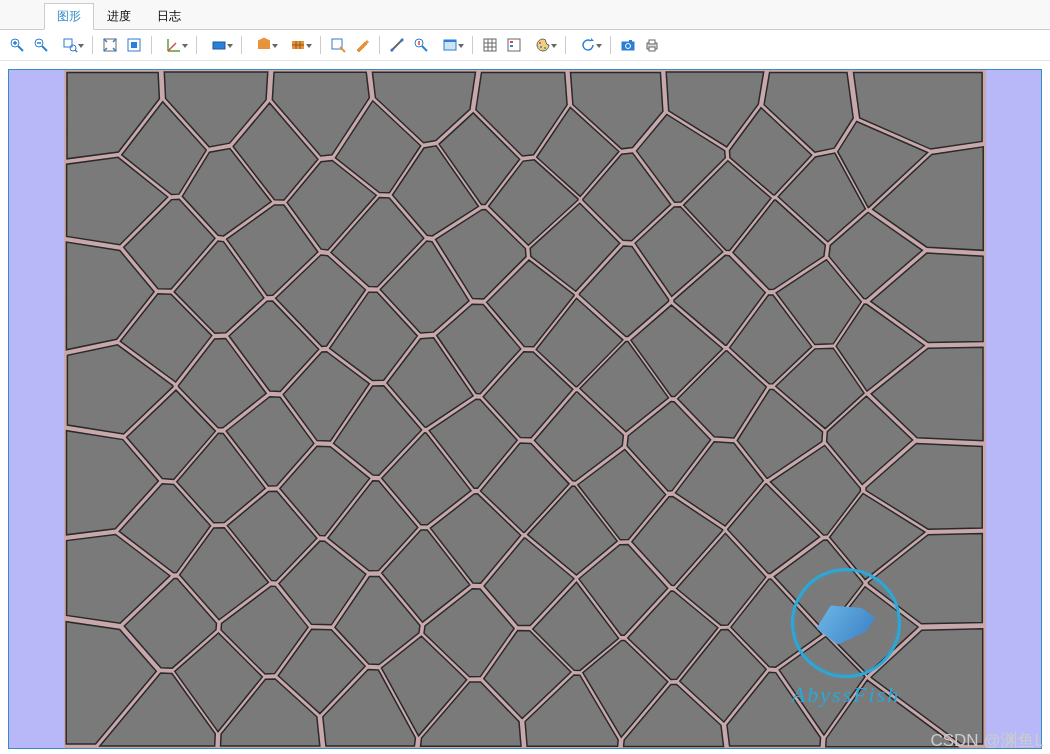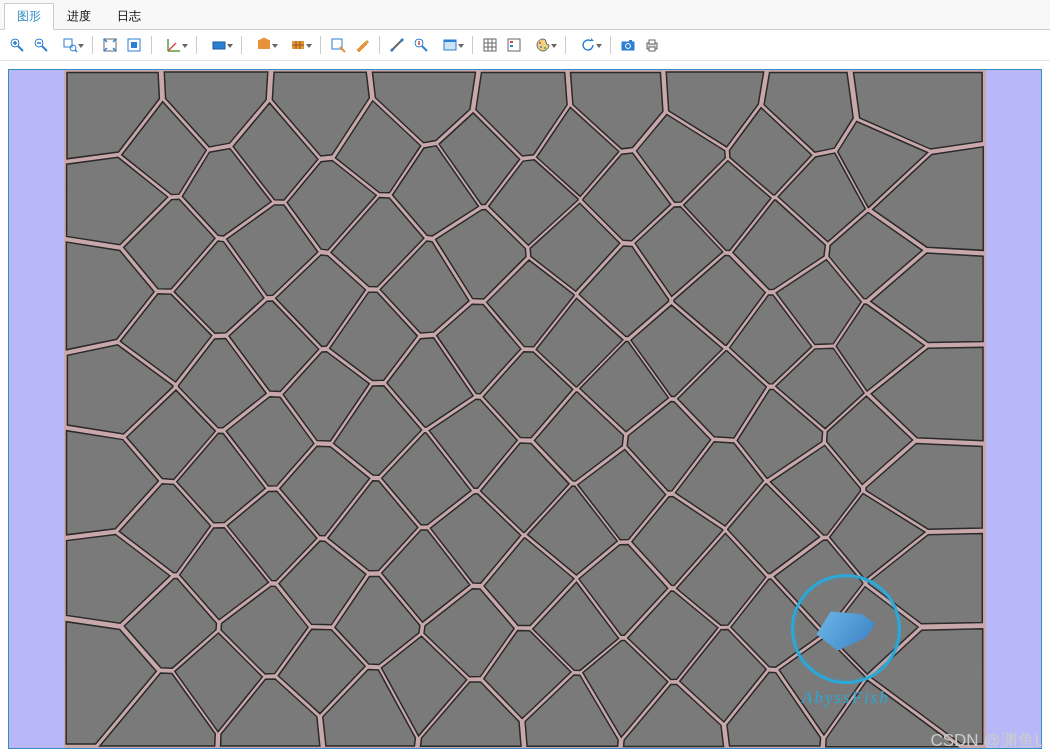--- a/index.html
+++ b/index.html
@@ -1,32 +1,32 @@
 <!DOCTYPE html>
 <html><head>
 <meta charset="utf-8">
 <style>
 * { box-sizing: border-box; margin: 0; padding: 0; }
 body { font-family: "Microsoft YaHei", sans-serif; font-size: 12px; background: #fff; width: 1050px; height: 754px; overflow: hidden; }
 .tabs { display: flex; border-bottom: 1px solid #ccc; padding: 2px 4px 0; background: #f8f8f8; }
 .tab { padding: 4px 12px; border: 1px solid transparent; cursor: pointer; position: relative; top: 1px; }
-.tab.active { background: #fff; border: 1px solid #ccc; border-bottom: 1px solid #fff; color: #368ec4; }
+.tab.active { background: #fff; border: 1px solid #ccc; border-bottom: 1px solid #fff; color: #368ec4; margin-left: 40px; }
 .toolbar { display: flex; align-items: center; padding: 4px 6px; gap: 2px; border-bottom: 1px solid #e5e5e5; }
 .tbtn { width: 22px; height: 22px; display: flex; align-items: center; justify-content: center; cursor: pointer; border-radius: 2px; position: relative; }
 .tbtn.dd { width: 32px; }
 .tbtn.dd::after { content: ""; border-left: 3px solid transparent; border-right: 3px solid transparent; border-top: 4px solid #666; position: absolute; right: 2px; top: 10px; }
 .sep { width: 1px; height: 18px; background: #ccc; margin: 0 4px; }
 .canvas-wrap { padding: 8px 8px 0 8px; }
 .canvas { width: 1034px; height: 680px; border: 1px solid #368ec4; background: #b8b8f8; position: relative; overflow: hidden; }
 .voronoi-area { position: absolute; left: 55px; top: 0; right: 55px; bottom: 0; background: #7a7a7a; }
 .voronoi-area svg { width: 100%; height: 100%; display: block; }
 .watermark { position: absolute; right: 140px; bottom: 40px; text-align: center; pointer-events: none; }
 .watermark .ring { width: 110px; height: 110px; border: 3px solid #2aa8d8; border-radius: 50%; margin: 0 auto; display: flex; align-items: center; justify-content: center; transform: rotate(-10deg); box-shadow: 0 0 0 2px rgba(42,168,216,.2) inset; }
 .watermark .fish { width: 60px; height: 40px; background: linear-gradient(135deg,#6eb8e8,#3a7fc4); clip-path: polygon(0 50%, 30% 0, 80% 20%, 100% 50%, 80% 80%, 30% 100%); }
-.watermark .txt { font-family: "Brush Script MT", cursive; font-size: 17px; color: #2aa8d8; font-style: italic; letter-spacing: 2px; margin-top: 4px; }
+.watermark .txt { font-family: "Brush Script MT", cursive; font-size: 22px; color: #2aa8d8; font-style: italic; letter-spacing: 2px; margin-top: 4px; }
 .footer-mark { position: absolute; right: 6px; bottom: 2px; font-size: 17px; color: #ccc; }
 svg.ic { width: 16px; height: 16px; }
 </style>
 </head>
 <body>
 
 <div class="tabs" id="tabbar">
     <div class="tab active">图形</div>
     <div class="tab">进度</div>
     <div class="tab">日志</div>

